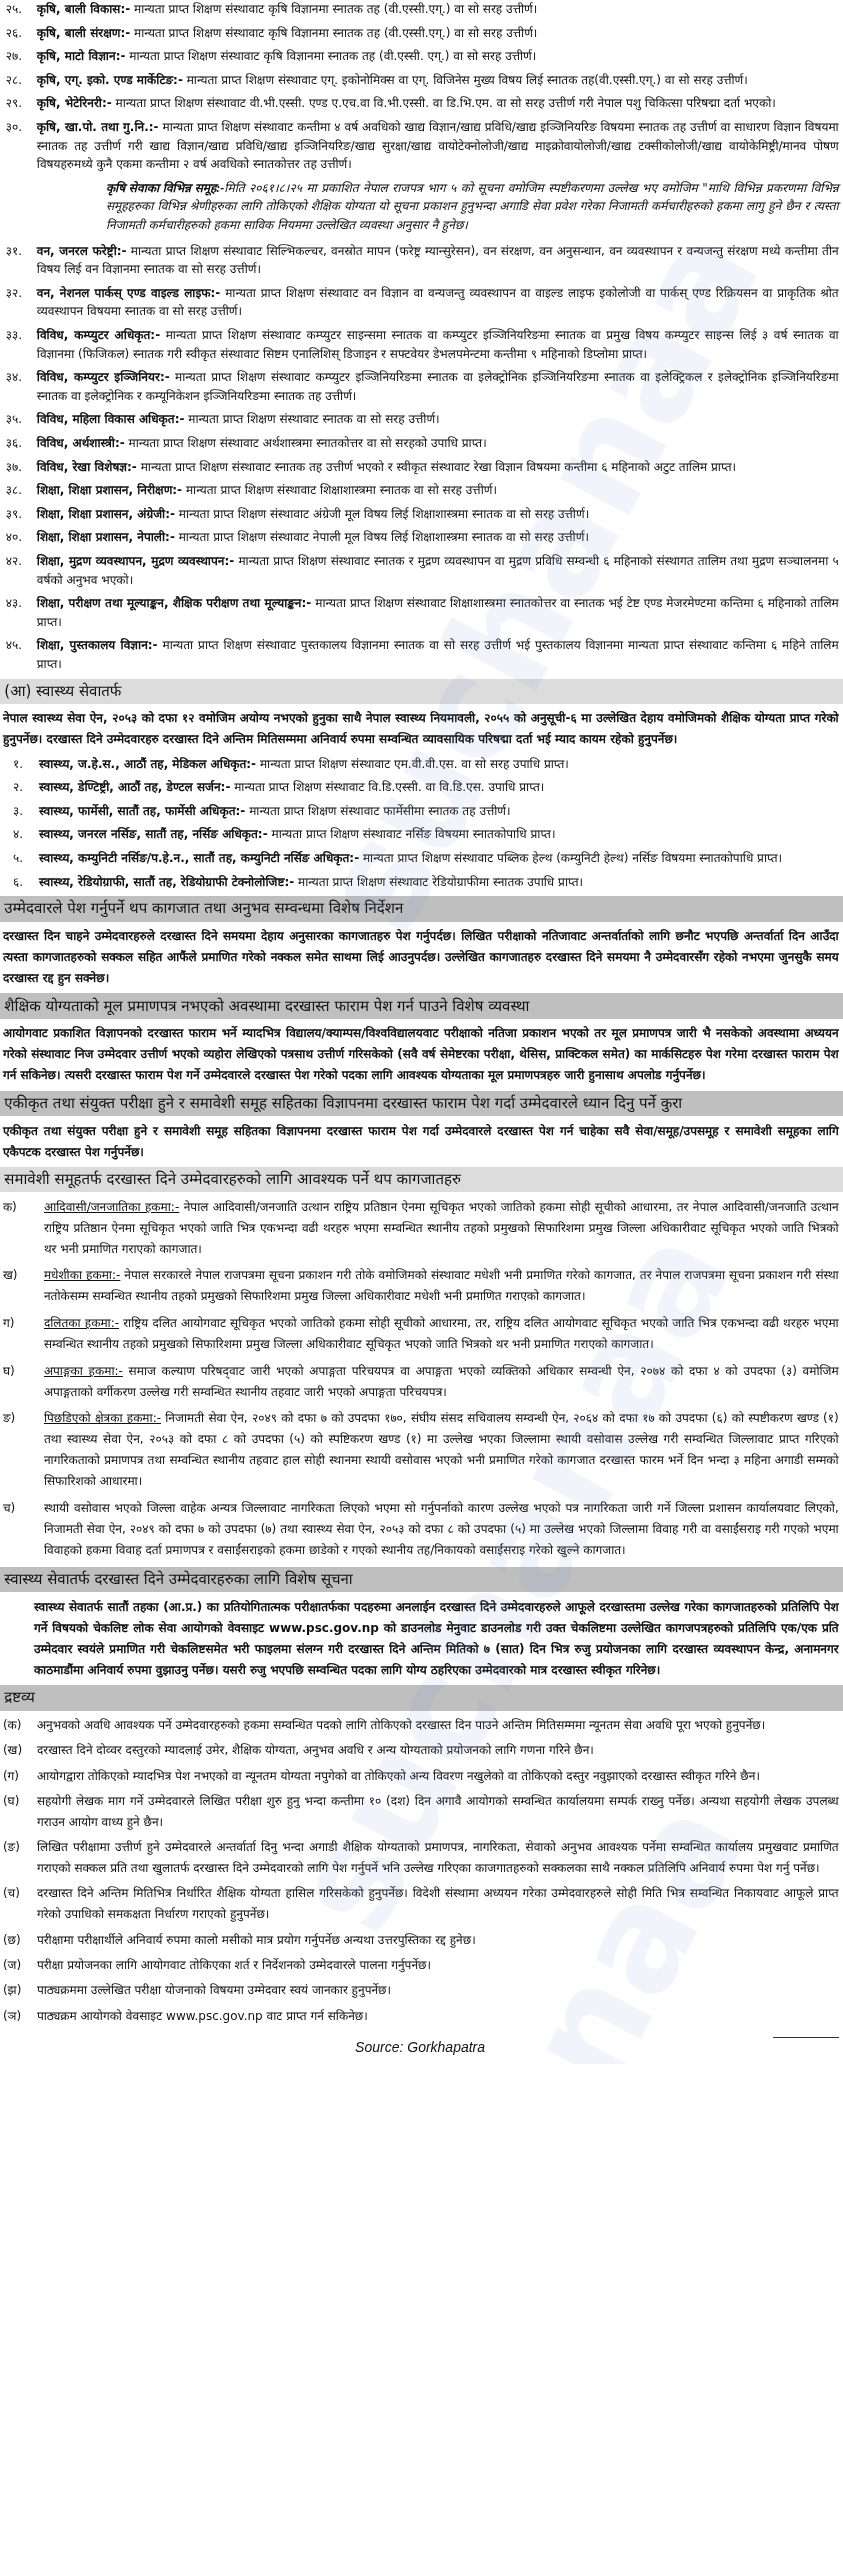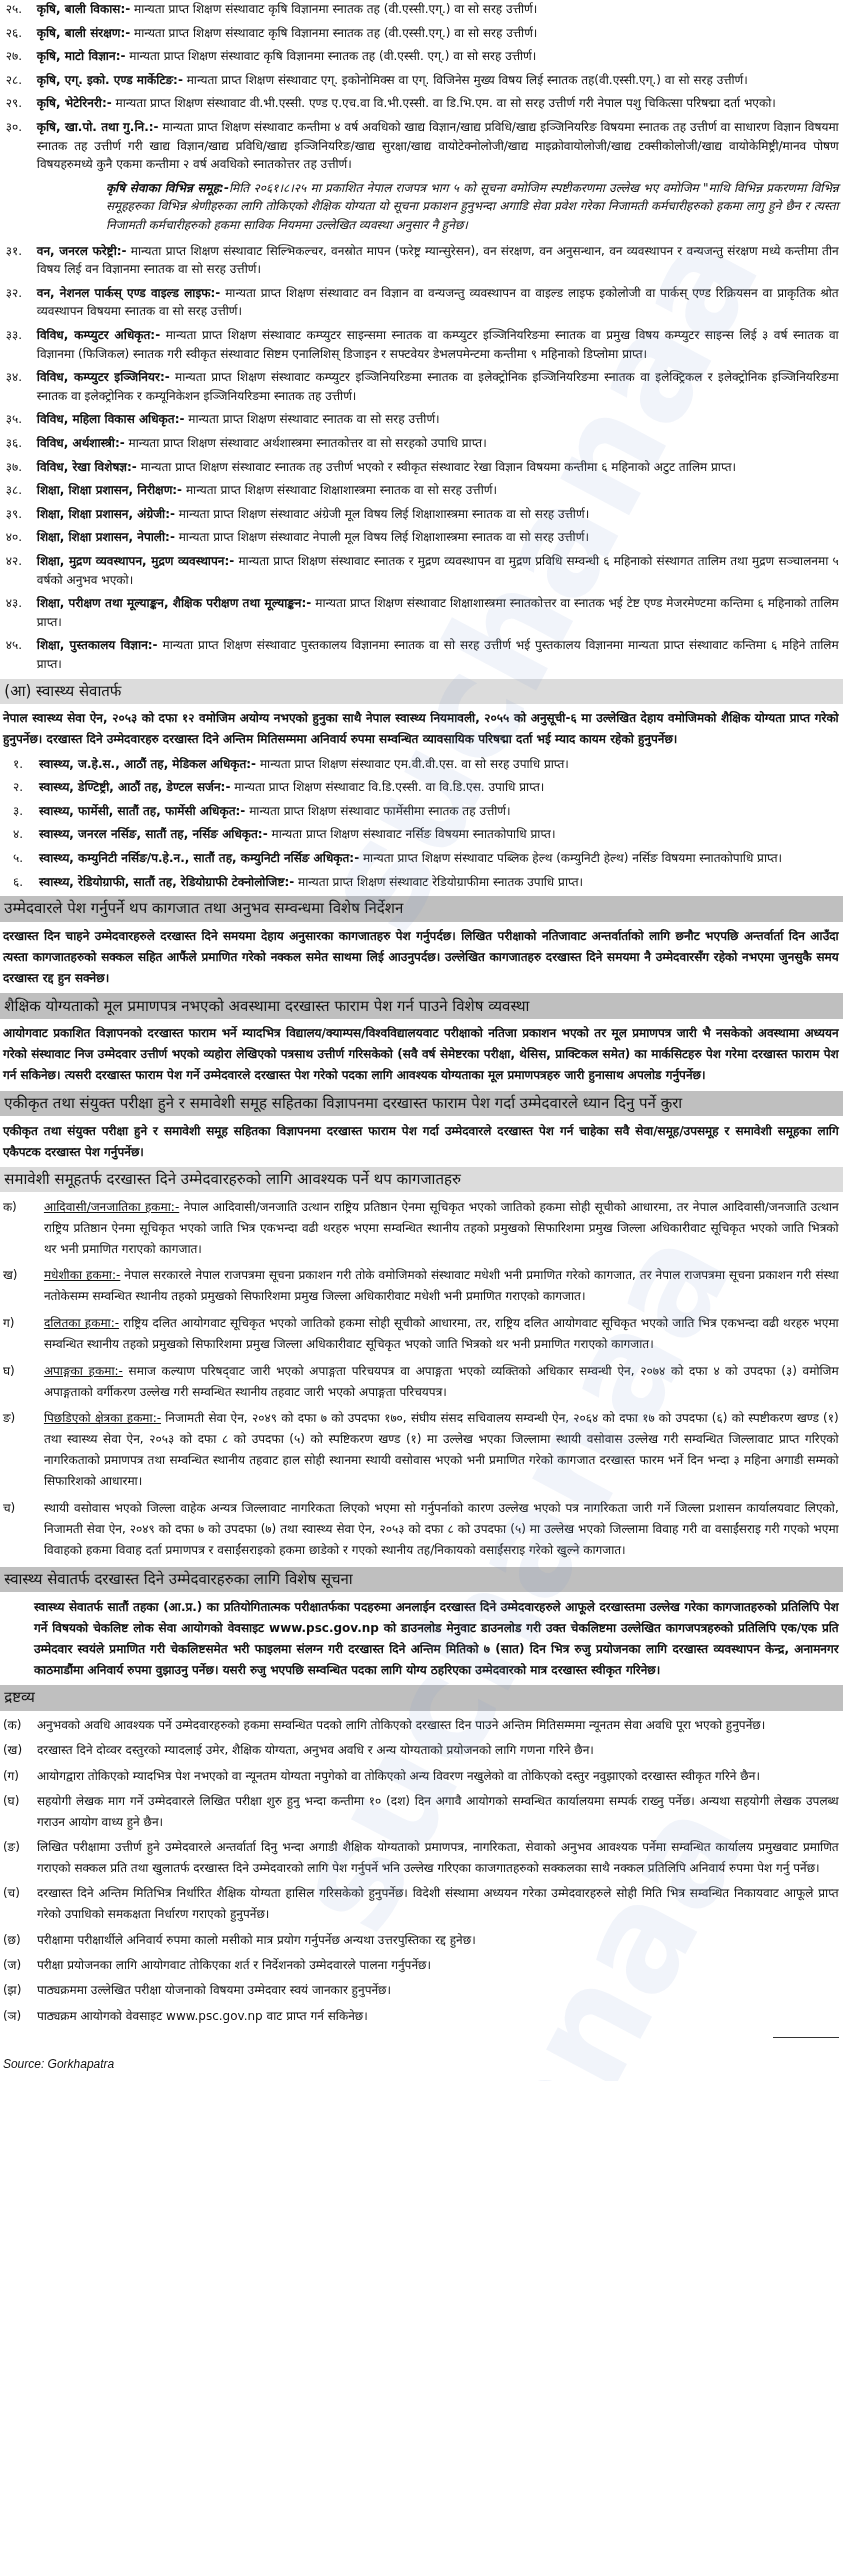--- a/index.html
+++ b/index.html
@@ -19,36 +19,36 @@
     pointer-events: none; white-space: nowrap;
   }
   .wm2 { top: 571px; left: 157px; }
   .wm3 { top: 2142px; left: 143px; }
   .item { display: flex; margin: 0 0 5px 0; }
   .num { width: 31px; flex: 0 0 31px; padding-left: 2.9px; }
   .num-sm { width: 26px; flex: 0 0 26px; padding-left: 10px; }
   .body { flex: 1; text-align: justify; }
   .ttl { font-weight: bold; }
   .note-block { padding-left: 103px; text-indent: 0; margin: 2.9px 0 7.1px 0; text-align: justify; }
-  .note-block .ttl { font-style: italic; }
+  .note-block .ttl { font-style: italic; font-family: Liberation Serif, serif; }
   .note-block .txt { font-style: italic; }
   .band {
     background: #bfbfbf; font-weight: normal; padding: 2.1px 4.3px;
     font-size: 15px; line-height: 21.4px; margin: 2.9px 0 4.3px 0; margin-left: -2.9px; margin-right: -4.3px;
   }
   .band.light { background: #dcdcdc; }
   .para { text-align: justify; margin: 0 0 4.3px 0; line-height: 21px; font-weight: bold; }
   .sub { display: flex; margin: 0 0 5.7px 0; line-height: 21px; }
   .sub .lbl { flex: 0 0 41px; width: 41px; }
   .sub .body .ttl { font-weight: normal; text-decoration: underline; }
   .drs { display: flex; margin: 0 0 4.3px 0; line-height: 21px; }
   .drs .lbl { flex: 0 0 34px; width: 34px; }
   .source {
-    text-align: left; font-family: "Liberation Sans", sans-serif; font-style: italic;
-    font-size: 12px; margin-top: 17px; padding-right: 1.4px;
+    text-align: center; font-family: "Liberation Sans", sans-serif; font-style: italic;
+    font-size: 14px; margin-top: 0; padding-right: 1.4px;
   }
   .source-rule { width: 66px; height: 1.4px; background: #333; margin-left: auto; margin-top: 10px; }
 </style>
 </head>
 <body>
 
 <div class="page">
   <div class="watermark wm2">suchanaa</div>
   <div class="watermark">suchanaa</div>
   <div class="watermark wm3">suchanaa</div>

